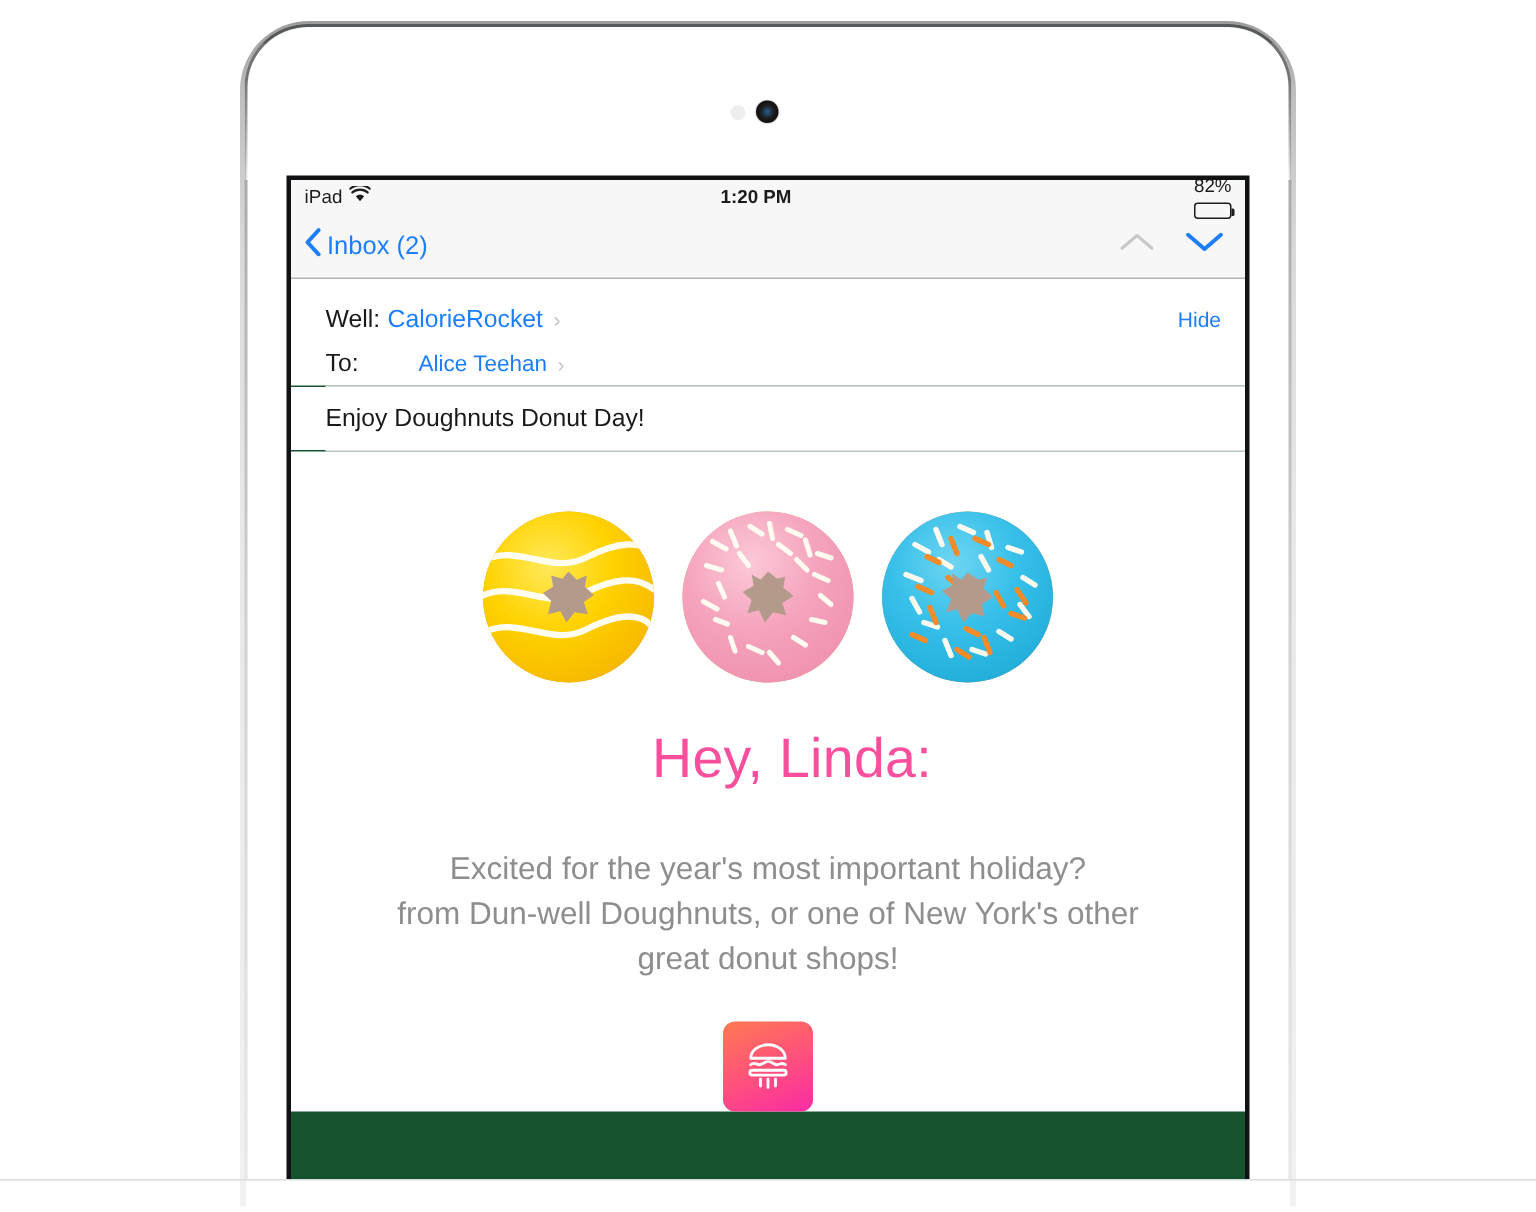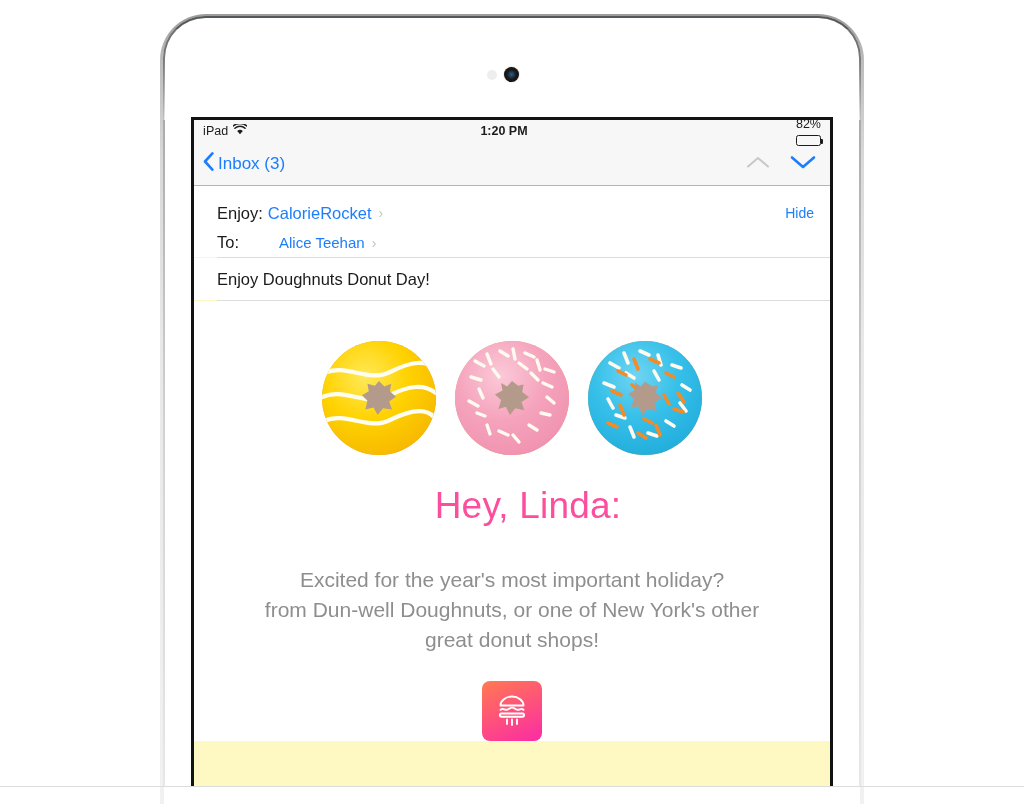--- a/index.html
+++ b/index.html
@@ -115,21 +115,21 @@
     width: 642px;
     height: 669px;
     background: #111213;
     box-sizing: border-box;
     padding: 3px;
   }
   .screen {
     position: relative;
     width: 636px;
     height: 666px;
-    background: #fef9c3;
+    background: #14532d;
     overflow: hidden;
   }
 
   
   .status-bar {
     position: relative;
     height: 22px;
     background: #f7f7f7;
     display: flex;
     align-items: center;
@@ -365,40 +365,40 @@
         </div>
       </div>
 
       <div class="nav-bar">
         <div class="back-btn">
           <span>
             <svg width="11" height="19" viewBox="0 0 11 19">
               <path d="M9.4 1.4 L2 9.5 L9.4 17.6" stroke="#1d7efd" stroke-width="2.6" fill="none" stroke-linecap="round" stroke-linejoin="round"></path>
             </svg>
           </span>
-          <span>Inbox (3)</span>
+          <span>Inbox (2)</span>
         </div>
         <div class="nav-spacer"></div>
         <div class="nav-chevrons">
           <span class="chev">
             <svg width="24" height="14" viewBox="0 0 24 14">
               <path d="M2 11.5 L12 3 L22 11.5" stroke="#c8c8c8" stroke-width="2" fill="none" stroke-linecap="round" stroke-linejoin="round"></path>
             </svg>
           </span>
           <span class="chev">
             <svg width="26" height="16" viewBox="0 0 26 16">
               <path d="M2 3.5 L13 13 L24 3.5" stroke="#1d7efd" stroke-width="2.6" fill="none" stroke-linecap="round" stroke-linejoin="round"></path>
             </svg>
           </span>
         </div>
       </div>
 
       <div class="mail-head">
         <div class="head-row from">
-          <span class="head-label">Enjoy:</span>
+          <span class="head-label">Well:</span>
           <span class="head-value">CalorieRocket</span>
           <span class="disclosure">›</span>
           <span class="hide-link">Hide</span>
         </div>
         <div class="head-row">
           <span class="head-label">To:</span>
           <span class="head-value small">Alice Teehan</span>
           <span class="disclosure">›</span>
         </div>
       </div>

